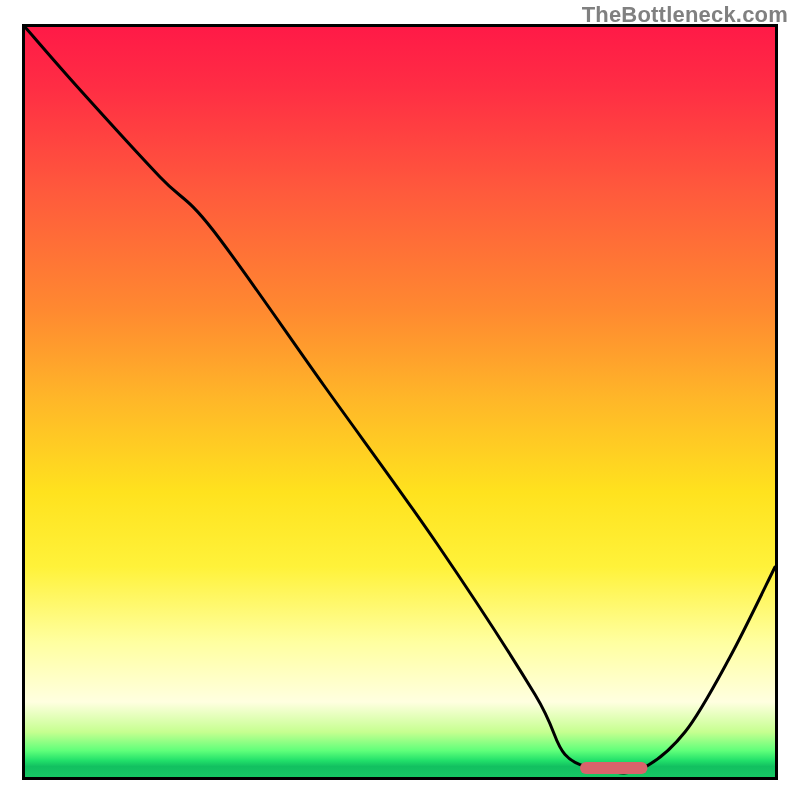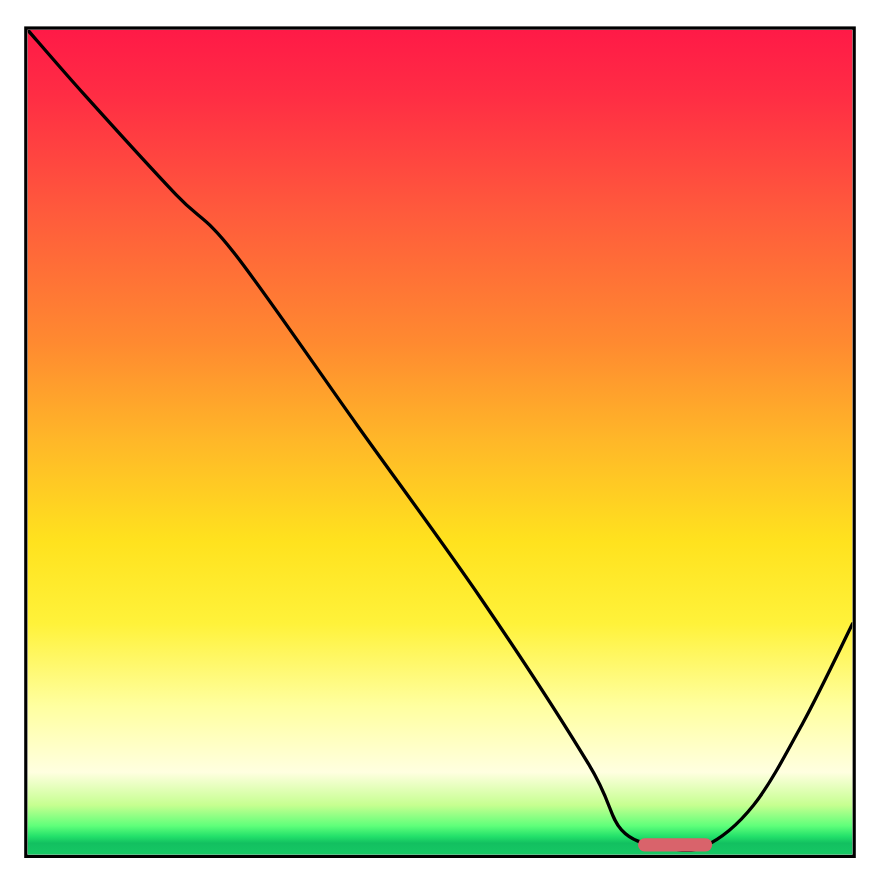--- a/index.html
+++ b/index.html
@@ -71,20 +71,21 @@
   }
   .marker {
     fill: #d9636b;
     stroke: none;
   }
 </style>
 </head>
 <body>
 
 <div class="stage">
+  <div class="watermark">TheBottleneck.com</div>
 
   <div class="plot-frame">
     <div class="gradient"></div>
     <svg class="overlay" viewBox="0 0 750 750" preserveAspectRatio="none">
       <path class="curve" d="M 0 0 C 8.750000000000002 10, 30.000000000000007 35, 52.50000000000001 60 C 75 85, 112.5 126.25, 135 150 C 157.5 173.75, 160 167.5, 187.5 202.5 C 215 237.5, 262.5 307.5, 300 360 C 337.5 412.5, 377.50000000000006 466.25, 412.50000000000006 517.5 C 447.50000000000006 568.75, 488.75000000000006 632.5, 510.00000000000006 667.5 C 531.25 702.5, 528.75 715, 540 727.5 C 551.25 740, 565 740, 577.5 742.5 C 590 745, 601.25 748.75, 615 742.5 C 628.75 736.25, 645 723.75, 660 705 C 675 686.25, 690 657.5, 705 630 C 720 602.5, 742.5 555, 750 540" id="curve-path"></path>
       <rect class="marker" id="marker-rect" rx="6" ry="6" height="12" x="555" y="735" width="67.5" fill="#d9636b"></rect>
     </svg>
   </div>
 </div>
 

